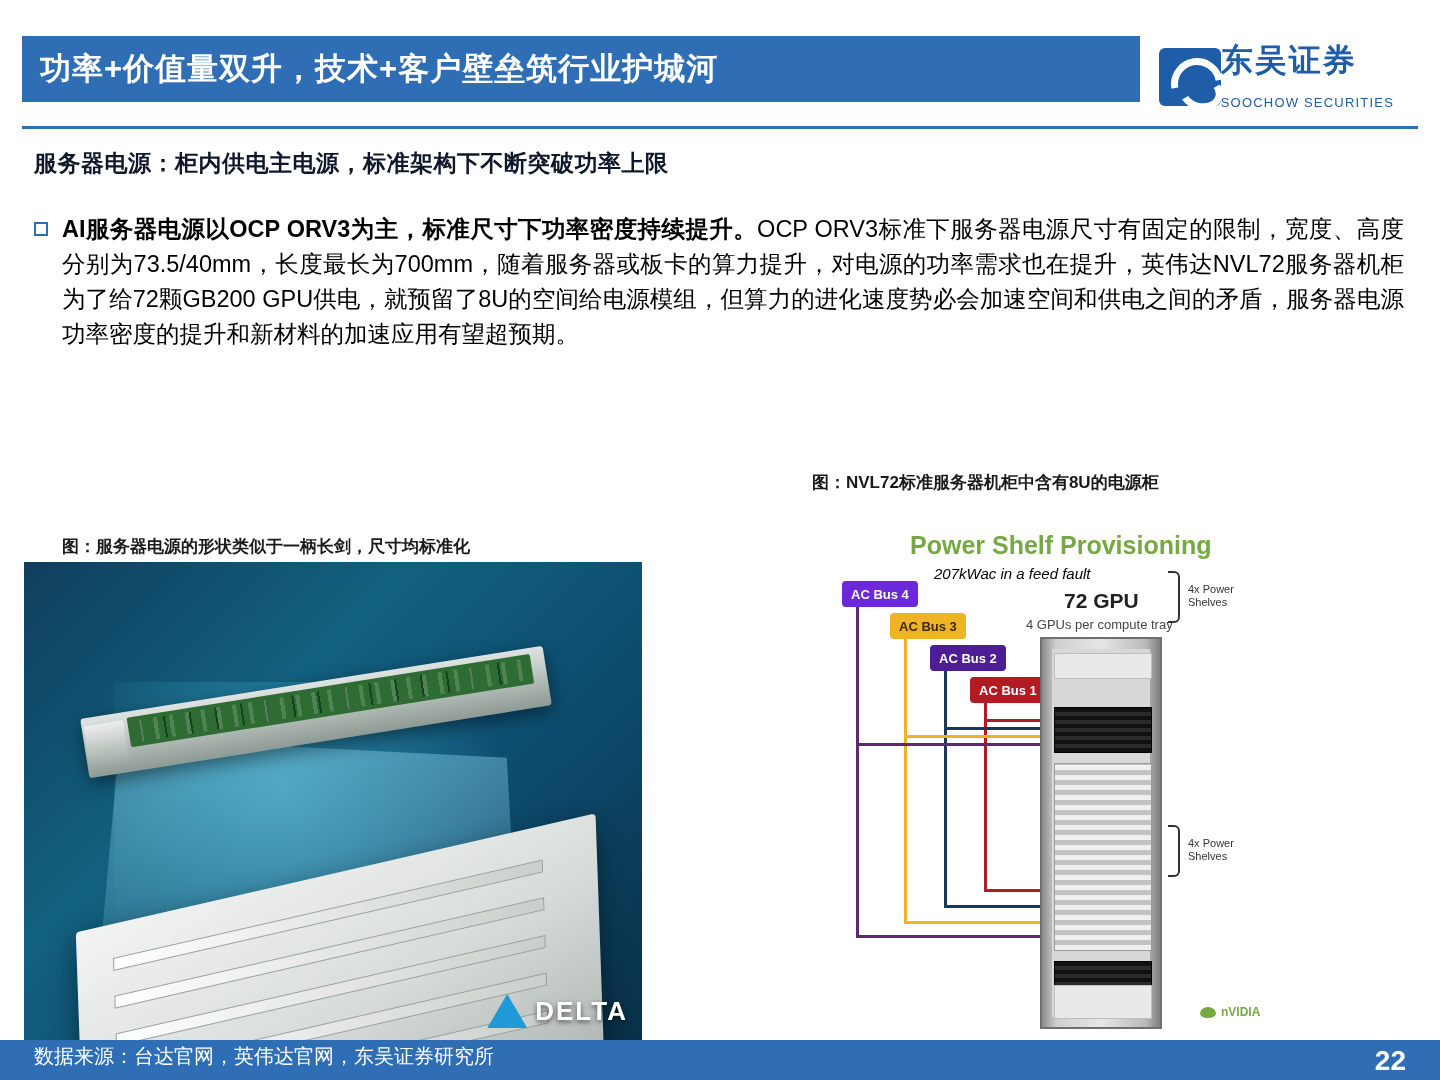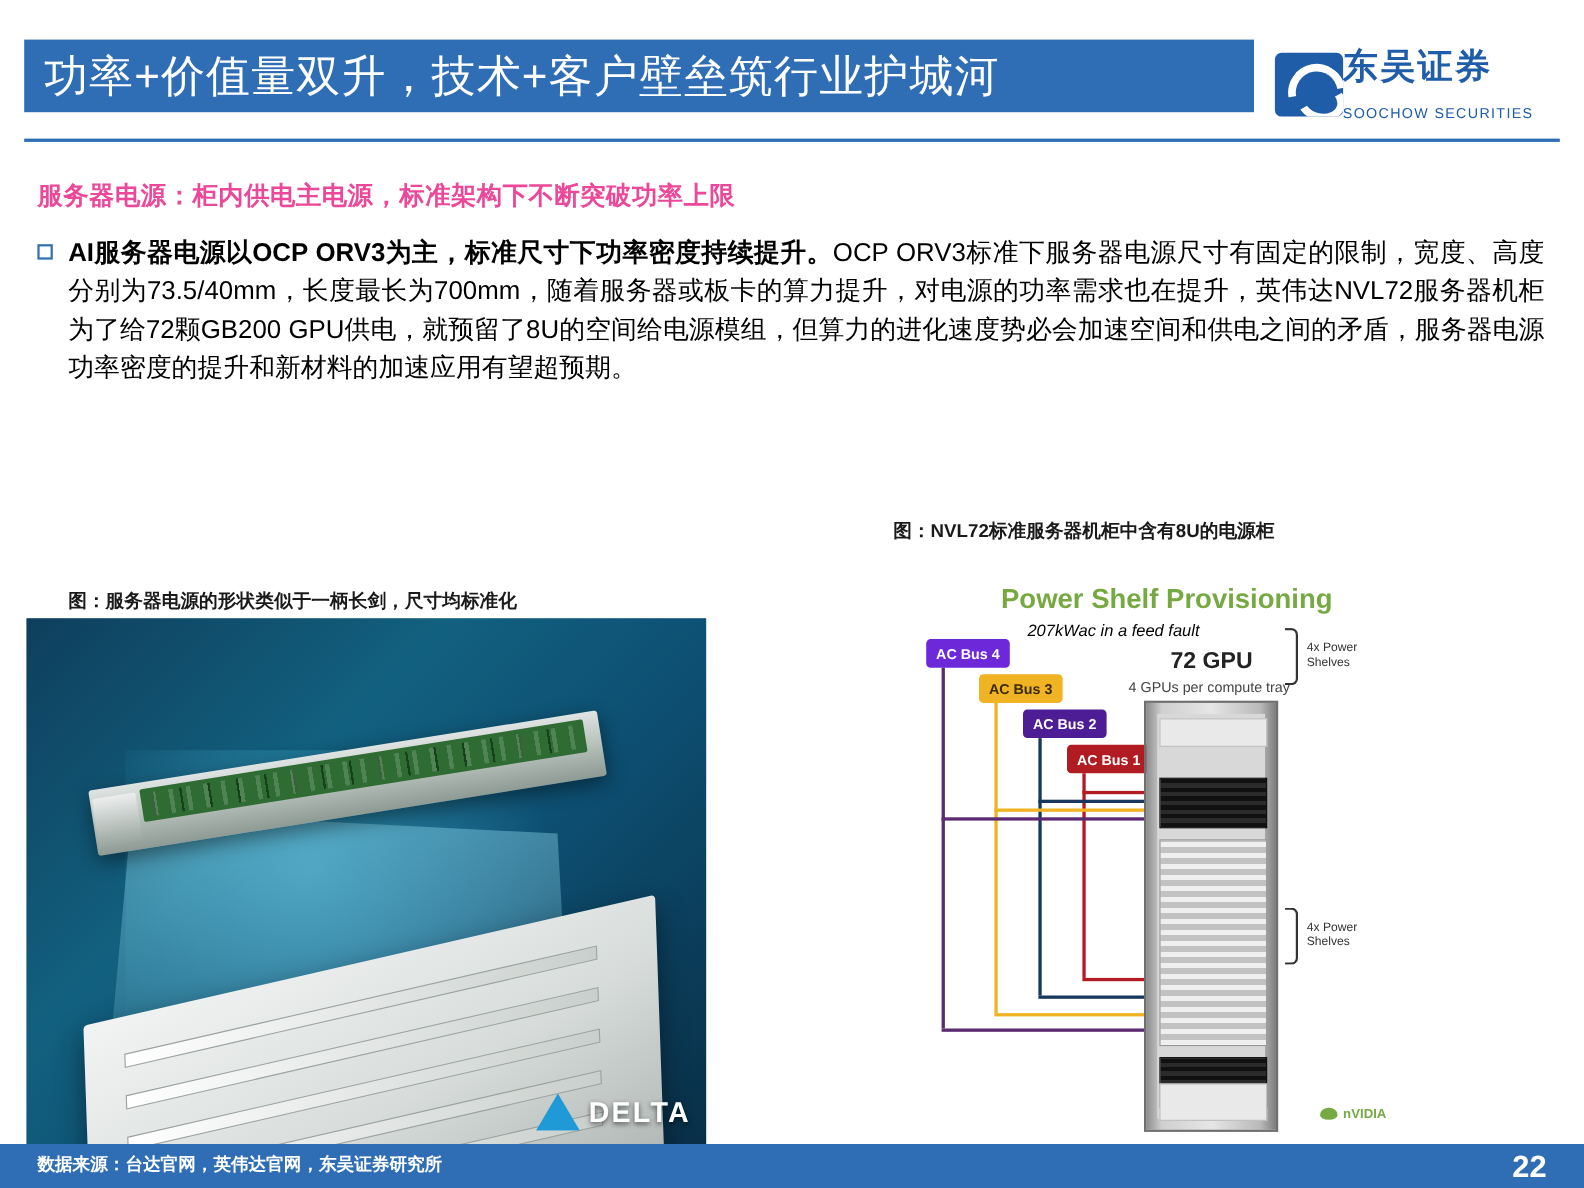--- a/index.html
+++ b/index.html
@@ -19,22 +19,22 @@
   .header-bar {
     position: absolute;
     left: 22px; top: 36px;
     width: 1118px; height: 66px;
     background: #2f6eb5;
     display: flex;
     align-items: center;
   }
   .header-title {
     color: #ffffff;
-    font-size: 40px;
-    font-weight: normal;
+    font-size: 31px;
+    font-weight: bold;
     letter-spacing: 1px;
     padding-left: 18px;
     white-space: nowrap;
   }
   .logo-block {
     position: absolute;
     right: 46px; top: 44px;
     display: flex;
     align-items: center;
   }
@@ -79,23 +79,23 @@
   .header-rule {
     position: absolute;
     left: 22px; top: 126px;
     width: 1396px; height: 3px;
     background: #2f6eb5;
   }
 
   
   .section-title {
     position: absolute;
-    left: 34px; top: 162px;
+    left: 34px; top: 148px;
     font-size: 23px; font-weight: bold;
-    color: #ec4899;
+    color: #0f172a;
     letter-spacing: 0.5px;
   }
   .bullet-row {
     position: absolute;
     left: 34px; top: 212px;
     width: 1370px;
     display: flex;
     align-items: flex-start;
   }
   .bullet-marker {
@@ -310,21 +310,21 @@
   .footer-bar {
     position: absolute;
     left: 0; bottom: 0;
     width: 1440px; height: 40px;
     background: #2f6eb5;
   }
   .footer-src {
     position: absolute;
     left: 34px; bottom: 10px;
     color: #ffffff;
-    font-size: 16px; font-weight: bold;
+    font-size: 20px; font-weight: normal;
   }
   .page-num {
     position: absolute;
     right: 34px; bottom: 3px;
     color: #ffffff;
     font-size: 28px; font-weight: bold;
   }
 </style>
 </head>
 <body>

